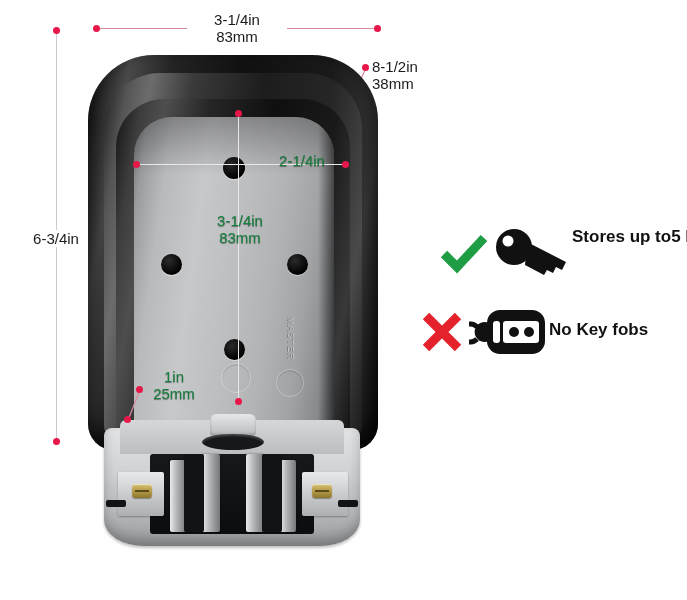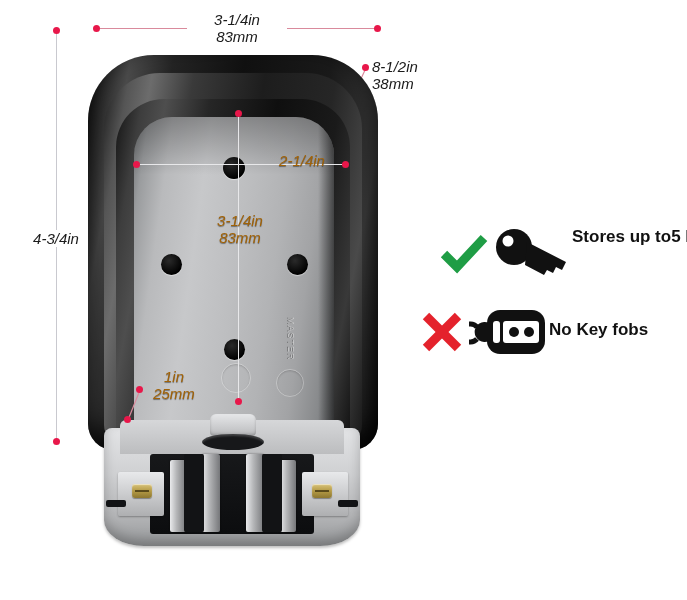--- a/index.html
+++ b/index.html
@@ -32,24 +32,23 @@
 
   .dimtext {
     position: absolute;
     text-align: center;
     color: #1b1b1b;
     font-size: 15px;
     line-height: 17px;
     font-family: "Liberation Sans", sans-serif;
     white-space: pre;
     background: #ffffff;
-    font-style: italic;
   }
   .dimtext.inner {
-    color: #a16207;
+    color: #15803d;
     background: transparent;
     text-shadow: 0 1px 1px rgba(0,0,0,.45);
   }
   .dimtext .l2 { display: block; }
 
   
   #lockbox {
     position: absolute;
     left: 88px;
     top: 55px;
@@ -253,21 +252,21 @@
     </svg>
     <div class="dot" style="left:362px; top:64px;"></div>
     <div class="dot" style="left:348px; top:94px;"></div>
     <div class="dimtext" style="left:372px; top:58px; width:86px; text-align:left;"><span>8-1/2in</span><span class="l2">38mm</span></div>
   </div>
 
   <div class="abs">
     <div class="vline" style="left:56px; top:30px; height:412px;"></div>
     <div class="dot" style="left:53px; top:27px;"></div>
     <div class="dot" style="left:53px; top:438px;"></div>
-    <div class="dimtext" style="left:7px; top:230px; width:98px;"><span>4-3/4in</span></div>
+    <div class="dimtext" style="left:7px; top:230px; width:98px;"><span>6-3/4in</span></div>
   </div>
 
   <div id="lockbox">
     <div class="shell-outer"></div>
     <div class="shell-lip"></div>
     <div class="shell-lip2"></div>
 
     <div class="backplate">
       <div class="cavity-edge"></div>
 

